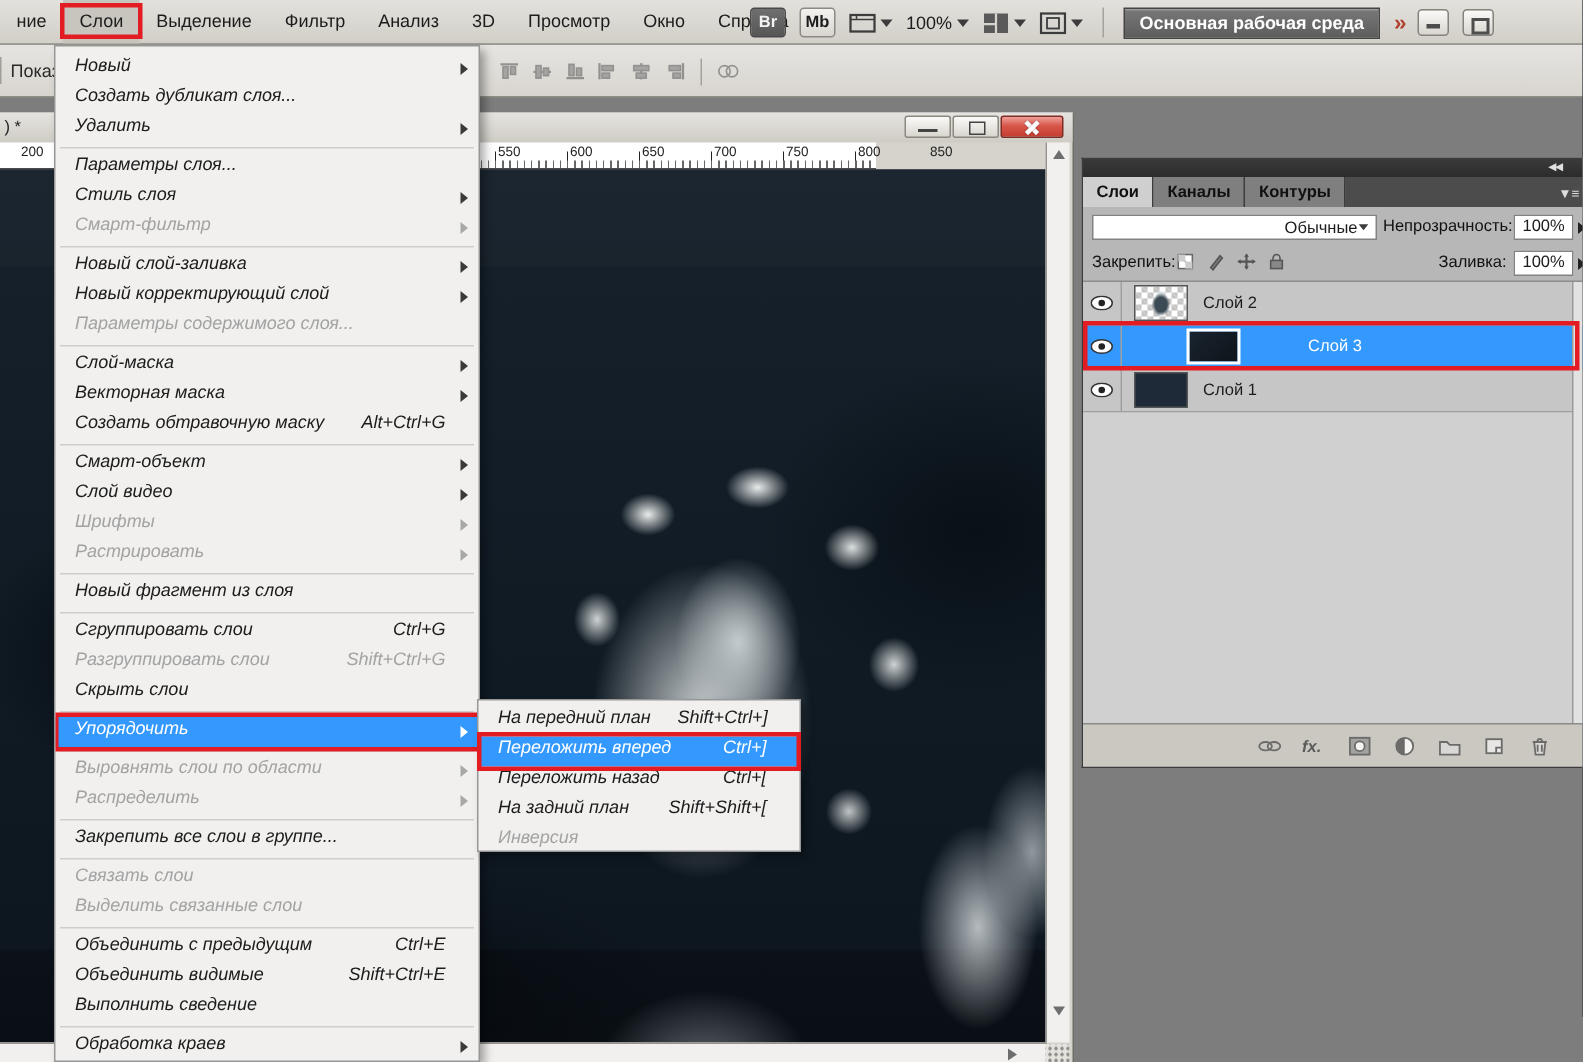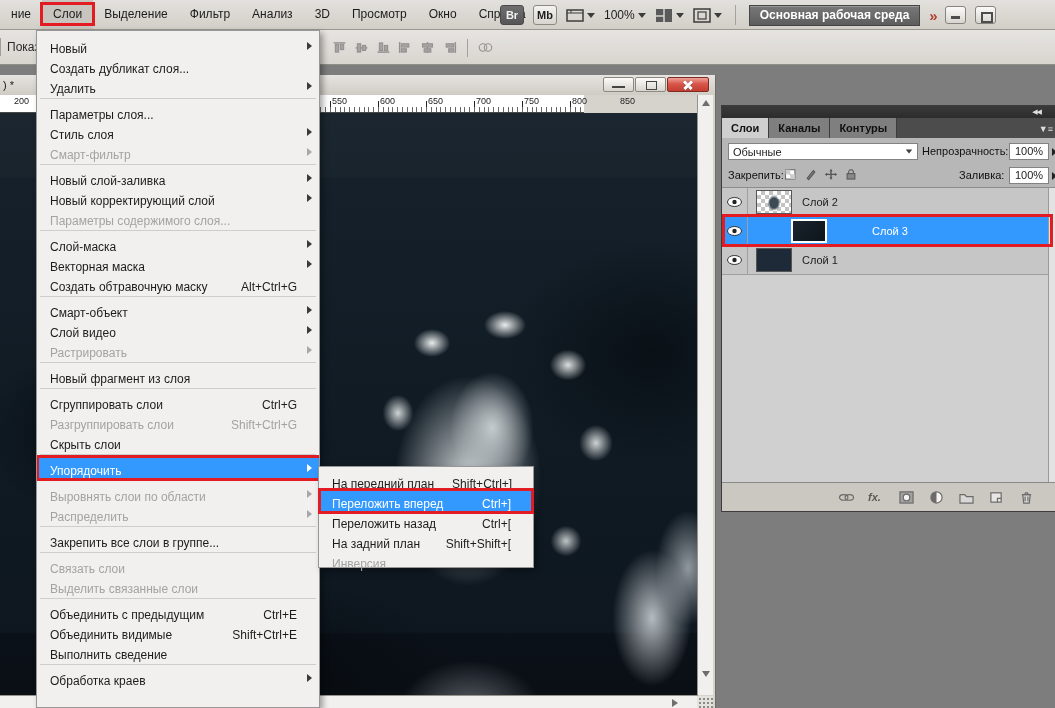--- a/index.html
+++ b/index.html
@@ -87,21 +87,21 @@
   .arr-up { left:4px; top:5px; border-left:4px solid transparent; border-right:4px solid transparent; border-bottom:6px solid #6e6e6e; }
   .arr-dn { left:4px; bottom:18px; border-left:4px solid transparent; border-right:4px solid transparent; border-top:6px solid #6e6e6e; }
   .arr-rt { right:20px; top:3px; border-top:4px solid transparent; border-bottom:4px solid transparent; border-left:6px solid #6e6e6e; }
   .grip { position:absolute; right:2px; top:621px; width:16px; height:12px; background:#e4e2de;
     background-image:radial-gradient(#8c8a84 1px, transparent 1.2px); background-size:4px 4px; background-position:1px 1px; }
 
   
   .menu { position:absolute; background:#f1f0ef; border:1px solid #979797; box-shadow:3px 3px 6px rgba(0,0,0,.35); z-index:70; }
   #layers-menu { left:36px; top:30px; width:284px; height:678px; padding-top:5px; overflow:hidden; }
   #arrange-submenu { left:318px; top:466px; width:216px; height:102px; padding-top:4px; z-index:75; }
-  .menu-item { height:20px; display:flex; align-items:flex-end; padding:0 22px 0 13px; position:relative; white-space:nowrap; cursor:default; }
+  .menu-item { height:20px; display:flex; align-items:flex-start; padding:0 22px 0 13px; position:relative; white-space:nowrap; cursor:default;font-style:italic; }
   .menu-item .lbl { flex:0 0 auto; }
   .menu-item .sc { margin-left:auto; padding-left:18px; }
   .menu-item.disabled { color:#a3a3a3; }
   .menu-item.hl { background:#3399ff; color:#fff; }
   .menu-item .sub-arrow { position:absolute; right:7px; top:50%; transform:translateY(-50%);
     width:0; height:0; border-top:4px solid transparent; border-bottom:4px solid transparent; border-left:5px solid #3a3a3a; }
   .menu-item.disabled .sub-arrow { border-left-color:#a8a8a8; }
   .menu-item.hl .sub-arrow { border-left-color:#fff; }
   .menu-sep { height:6px; position:relative; }
   .menu-sep::after { content:""; position:absolute; left:3px; right:3px; top:2px; height:1px; background:#cdcdcd; }
@@ -113,21 +113,21 @@
     border:1px solid #3c3c3c; border-right:none; }
   .panel-header { height:12px; background:linear-gradient(#3a3a3a,#2c2c2c); position:relative; }
   .collapse-ic { position:absolute; right:14px; top:2px; color:#e0e0e0; font-size:7px; letter-spacing:-1px; line-height:8px; }
   .panel-tabs { height:20px; background:#4c4c4c; display:flex; align-items:flex-end; position:relative; }
   .ptab { height:20px; padding:0 9px; line-height:20px; font-size:11px; font-weight:bold; color:#101010;
     background:#7f7f7f; border-right:1px solid #3c3c3c; }
   .ptab.active { background:#cfcfcf; }
   .panel-menu-ic { position:absolute; right:2px; top:6px; color:#ddd; font-size:9px; }
   .panel-controls { height:50px; background:#b7b7b7; border-bottom:1px solid #8c8c8c; position:relative; font-size:11px; }
   .combo { position:absolute; left:6px; top:5px; width:190px; height:17px; background:#fff; border:1px solid #828282; display:flex; align-items:center; }
-  .combo .cval { padding-left:4px; flex:1; }
+  .combo .cval { padding-left:4px; flex:1;text-align:right; }
   .combo .tri-down { margin-right:4px; transform:scale(.8); }
   .plabel { position:absolute; top:7px; color:#111; }
   .pct-box { position:absolute; top:5px; width:40px; height:17px; background:#fff; border:1px solid #828282; line-height:15px; padding-left:5px; }
   .tri-right { position:absolute; top:10px; width:0; height:0; border-top:4px solid transparent; border-bottom:4px solid transparent; border-left:5px solid #222; }
   .lock-icons { position:absolute; left:62px; top:29px; display:flex; gap:6px; align-items:center; }
   .lock-ic { width:14px; height:14px; }
 
   .layer-rows { position:absolute; left:0; top:82px; width:100%; }
   .layer-row { height:29px; display:flex; align-items:center; background:#c6c6c6; border-bottom:1px solid #9f9f9f; position:relative; }
   .layer-row.selected { background:#3399ff; color:#fff;gap:35px; }
@@ -326,20 +326,24 @@
       <span class="lbl">Создать обтравочную маску</span>
       <span class="sc">Alt+Ctrl+G</span>
     </div>
     <div class="menu-sep"></div>
     <div class="menu-item">
       <span class="lbl">Смарт-объект</span>
       <span class="sub-arrow"></span>
     </div>
     <div class="menu-item">
       <span class="lbl">Слой видео</span>
+      <span class="sub-arrow"></span>
+    </div>
+    <div class="menu-item disabled">
+      <span class="lbl">Шрифты</span>
       <span class="sub-arrow"></span>
     </div>
     <div class="menu-item disabled">
       <span class="lbl">Растрировать</span>
       <span class="sub-arrow"></span>
     </div>
     <div class="menu-sep"></div>
     <div class="menu-item">
       <span class="lbl">Новый фрагмент из слоя</span>
     </div>

